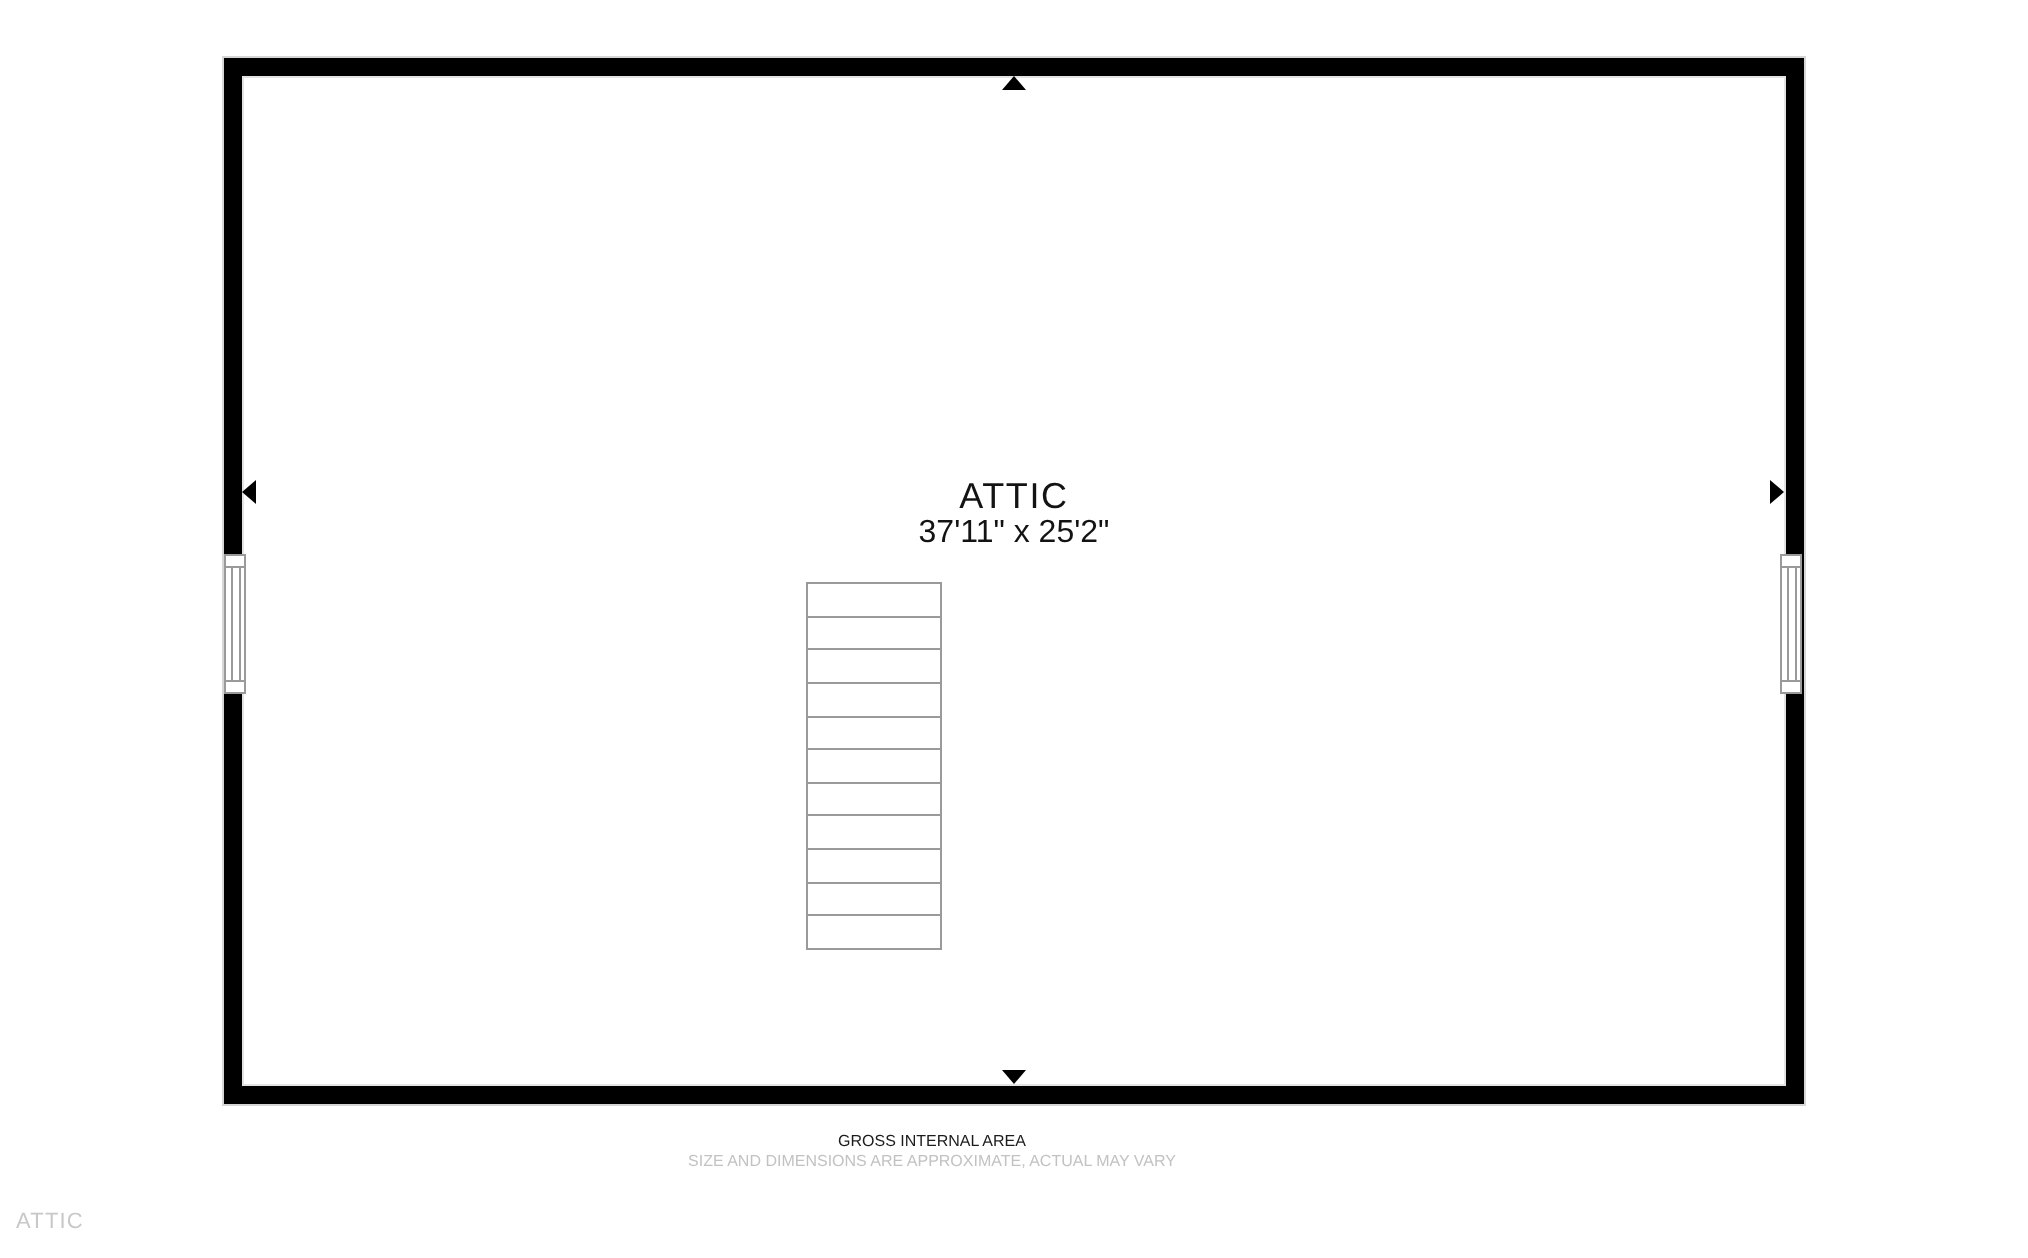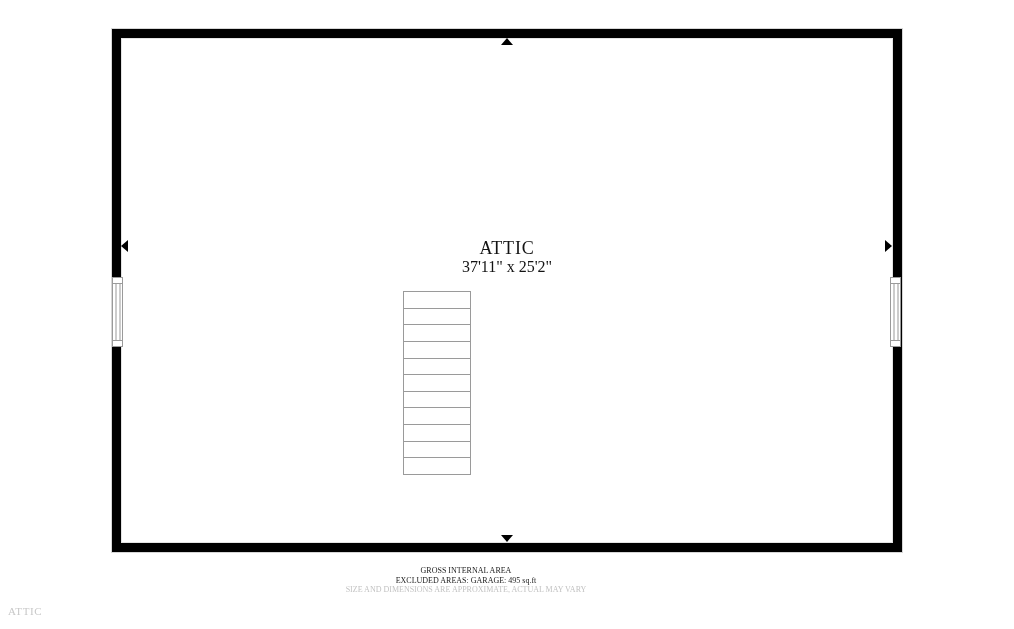--- a/index.html
+++ b/index.html
@@ -1,19 +1,19 @@
 <!DOCTYPE html>
 <html><head>
 <meta charset="utf-8">
 <style>
   html, body { margin:0; padding:0; background:#ffffff; }
   .canvas {
     position:relative; width:1014px; height:629px;
     background:#ffffff; overflow:hidden;
-    font-family:Liberation Serif, serif;
+    font-family:Liberation Sans, sans-serif;
   }
 
   
   .plan {
     position:absolute; left:112px; top:29px; width:790px; height:523px;
     box-sizing:border-box; border:9px solid #000000;
     outline:1px solid #d6d6d6; background:#ffffff;
   }
   .plan-inner { position:absolute; inset:0; border:1px solid #e3e3e3; }
 
@@ -121,19 +121,18 @@
       <div class="step"></div>
       <div class="step"></div>
       <div class="step"></div>
       <div class="step"></div>
       <div class="step"></div>
       <div class="step"></div>
     </div>
 
   <div class="footer">
     <div>GROSS INTERNAL AREA</div>
-    <div>EXCLUDED AREAS: GARAGE: 495 sq.ft</div>
     <div class="disclaimer">SIZE AND DIMENSIONS ARE APPROXIMATE, ACTUAL MAY VARY</div>
   </div>
 
   <div class="corner-label">ATTIC</div>
 
 </div>
 
 </body></html>

